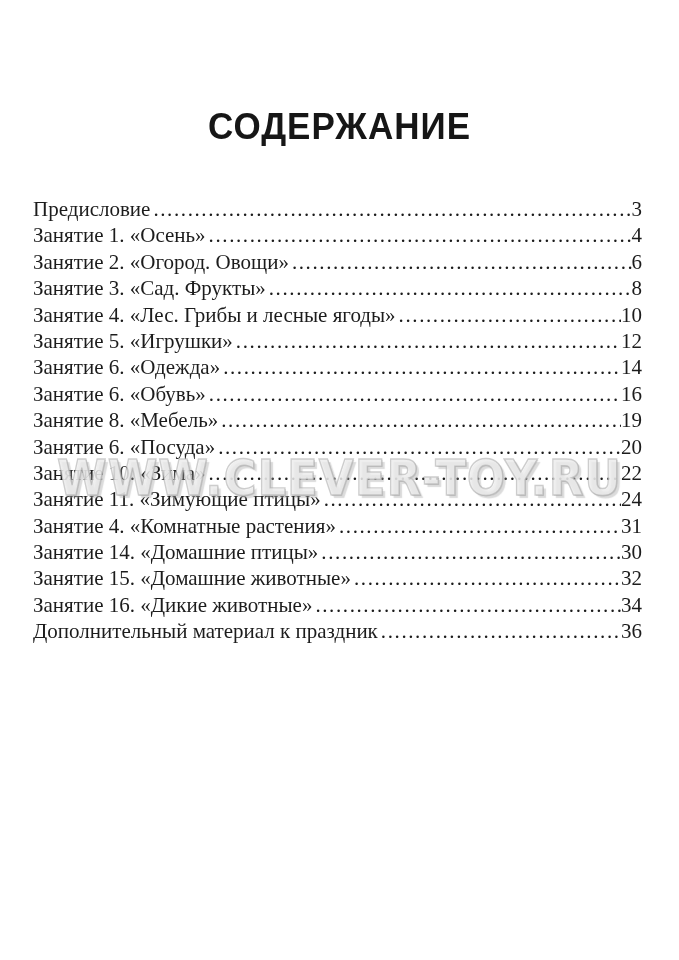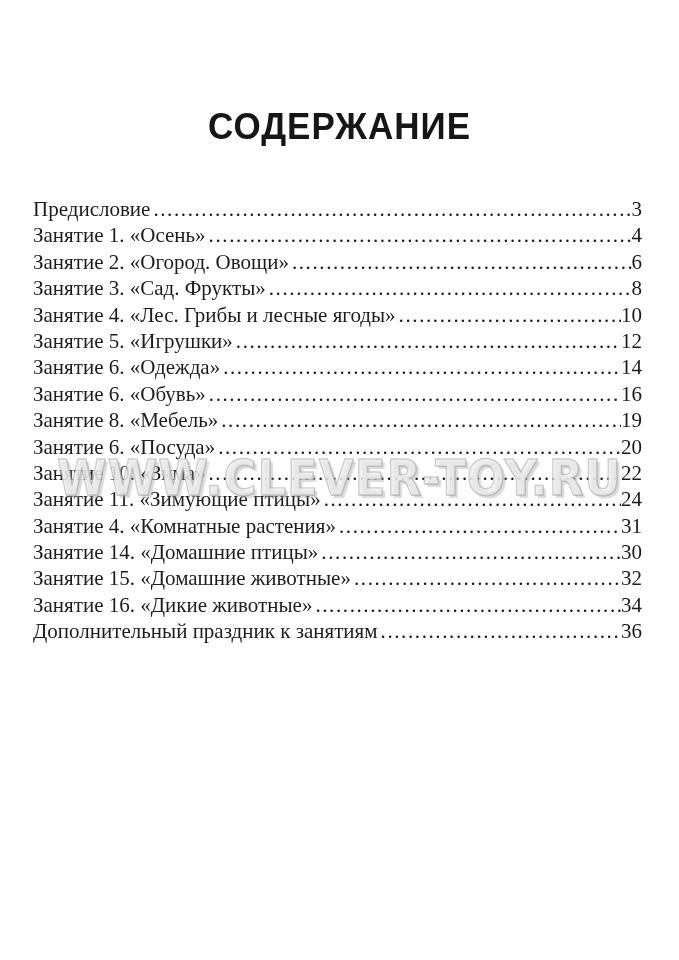--- a/index.html
+++ b/index.html
@@ -178,20 +178,20 @@
     <span class="pagenum">32</span>
   </div>
 
   <div class="row">
     <span class="label">Занятие 16. «Дикие животные»</span>
     <span class="dots"></span>
     <span class="pagenum">34</span>
   </div>
 
   <div class="row">
-    <span class="label">Дополнительный праздник к занятиям</span>
+    <span class="label">Дополнительный материал к праздник</span>
     <span class="dots"></span>
     <span class="pagenum">36</span>
   </div>
 </div>
 
   <div class="watermark">WWW.CLEVER-TOY.RU</div>
 </div>
 
 </body></html>

